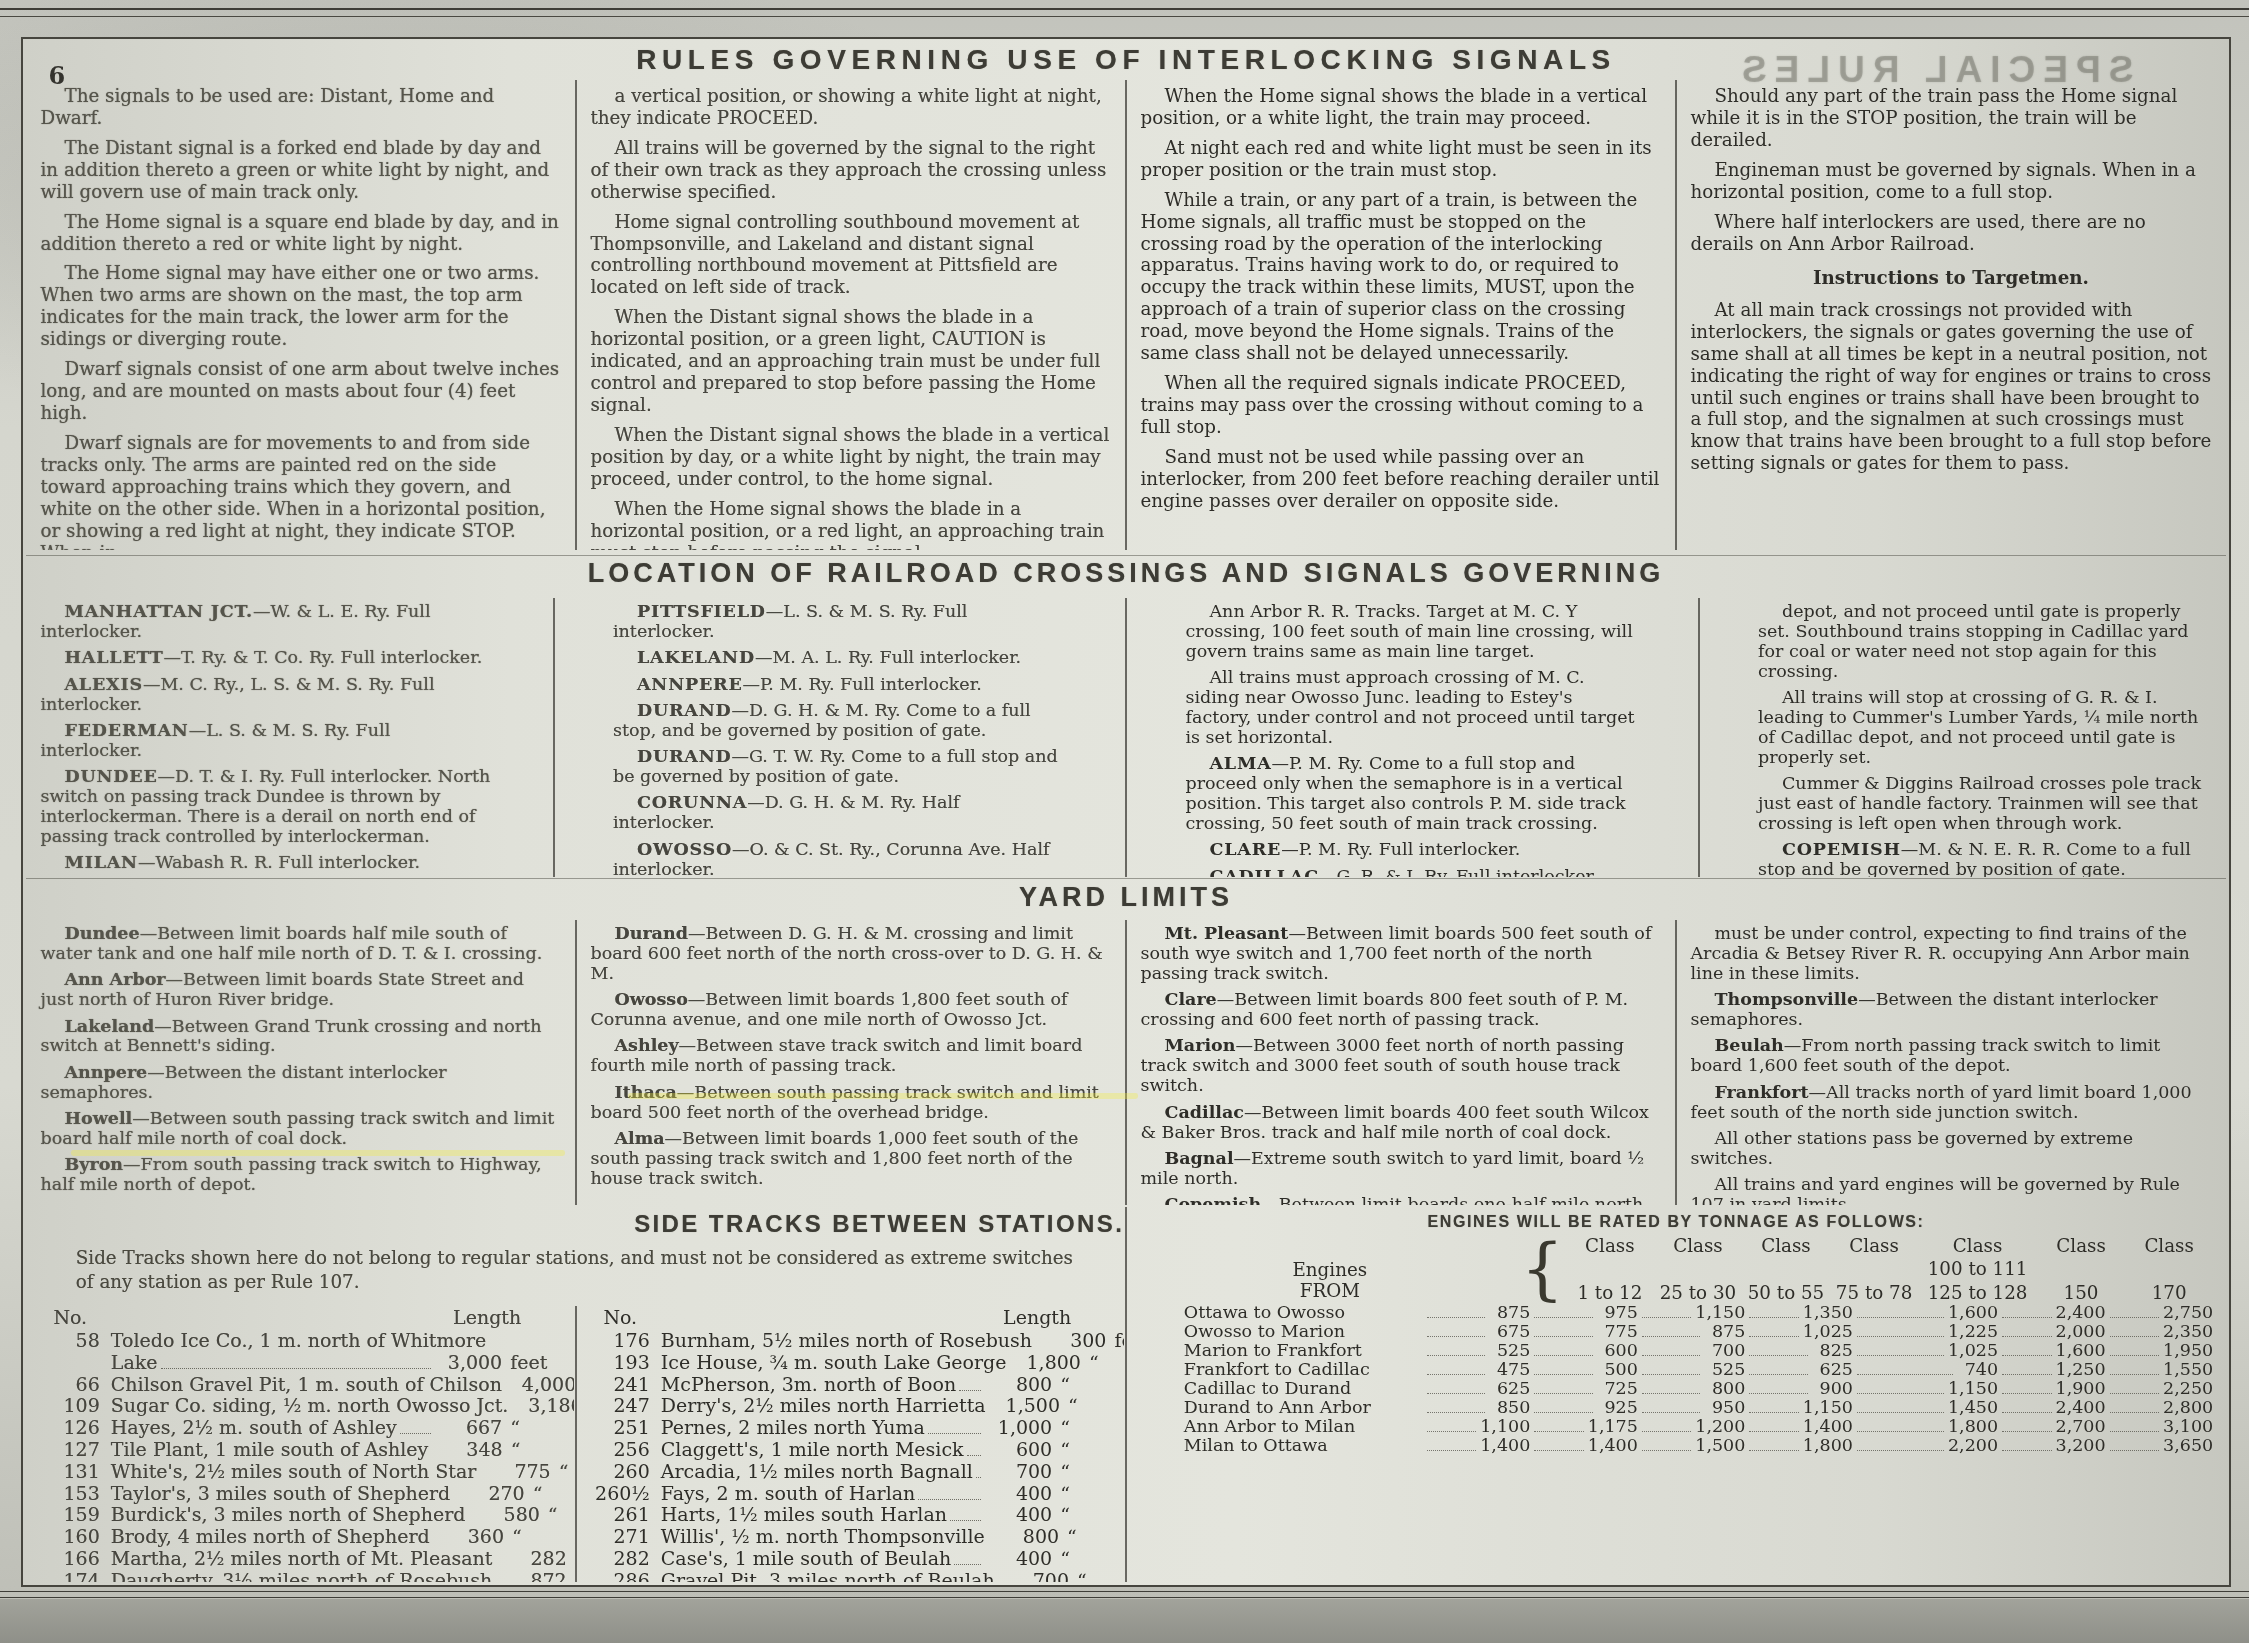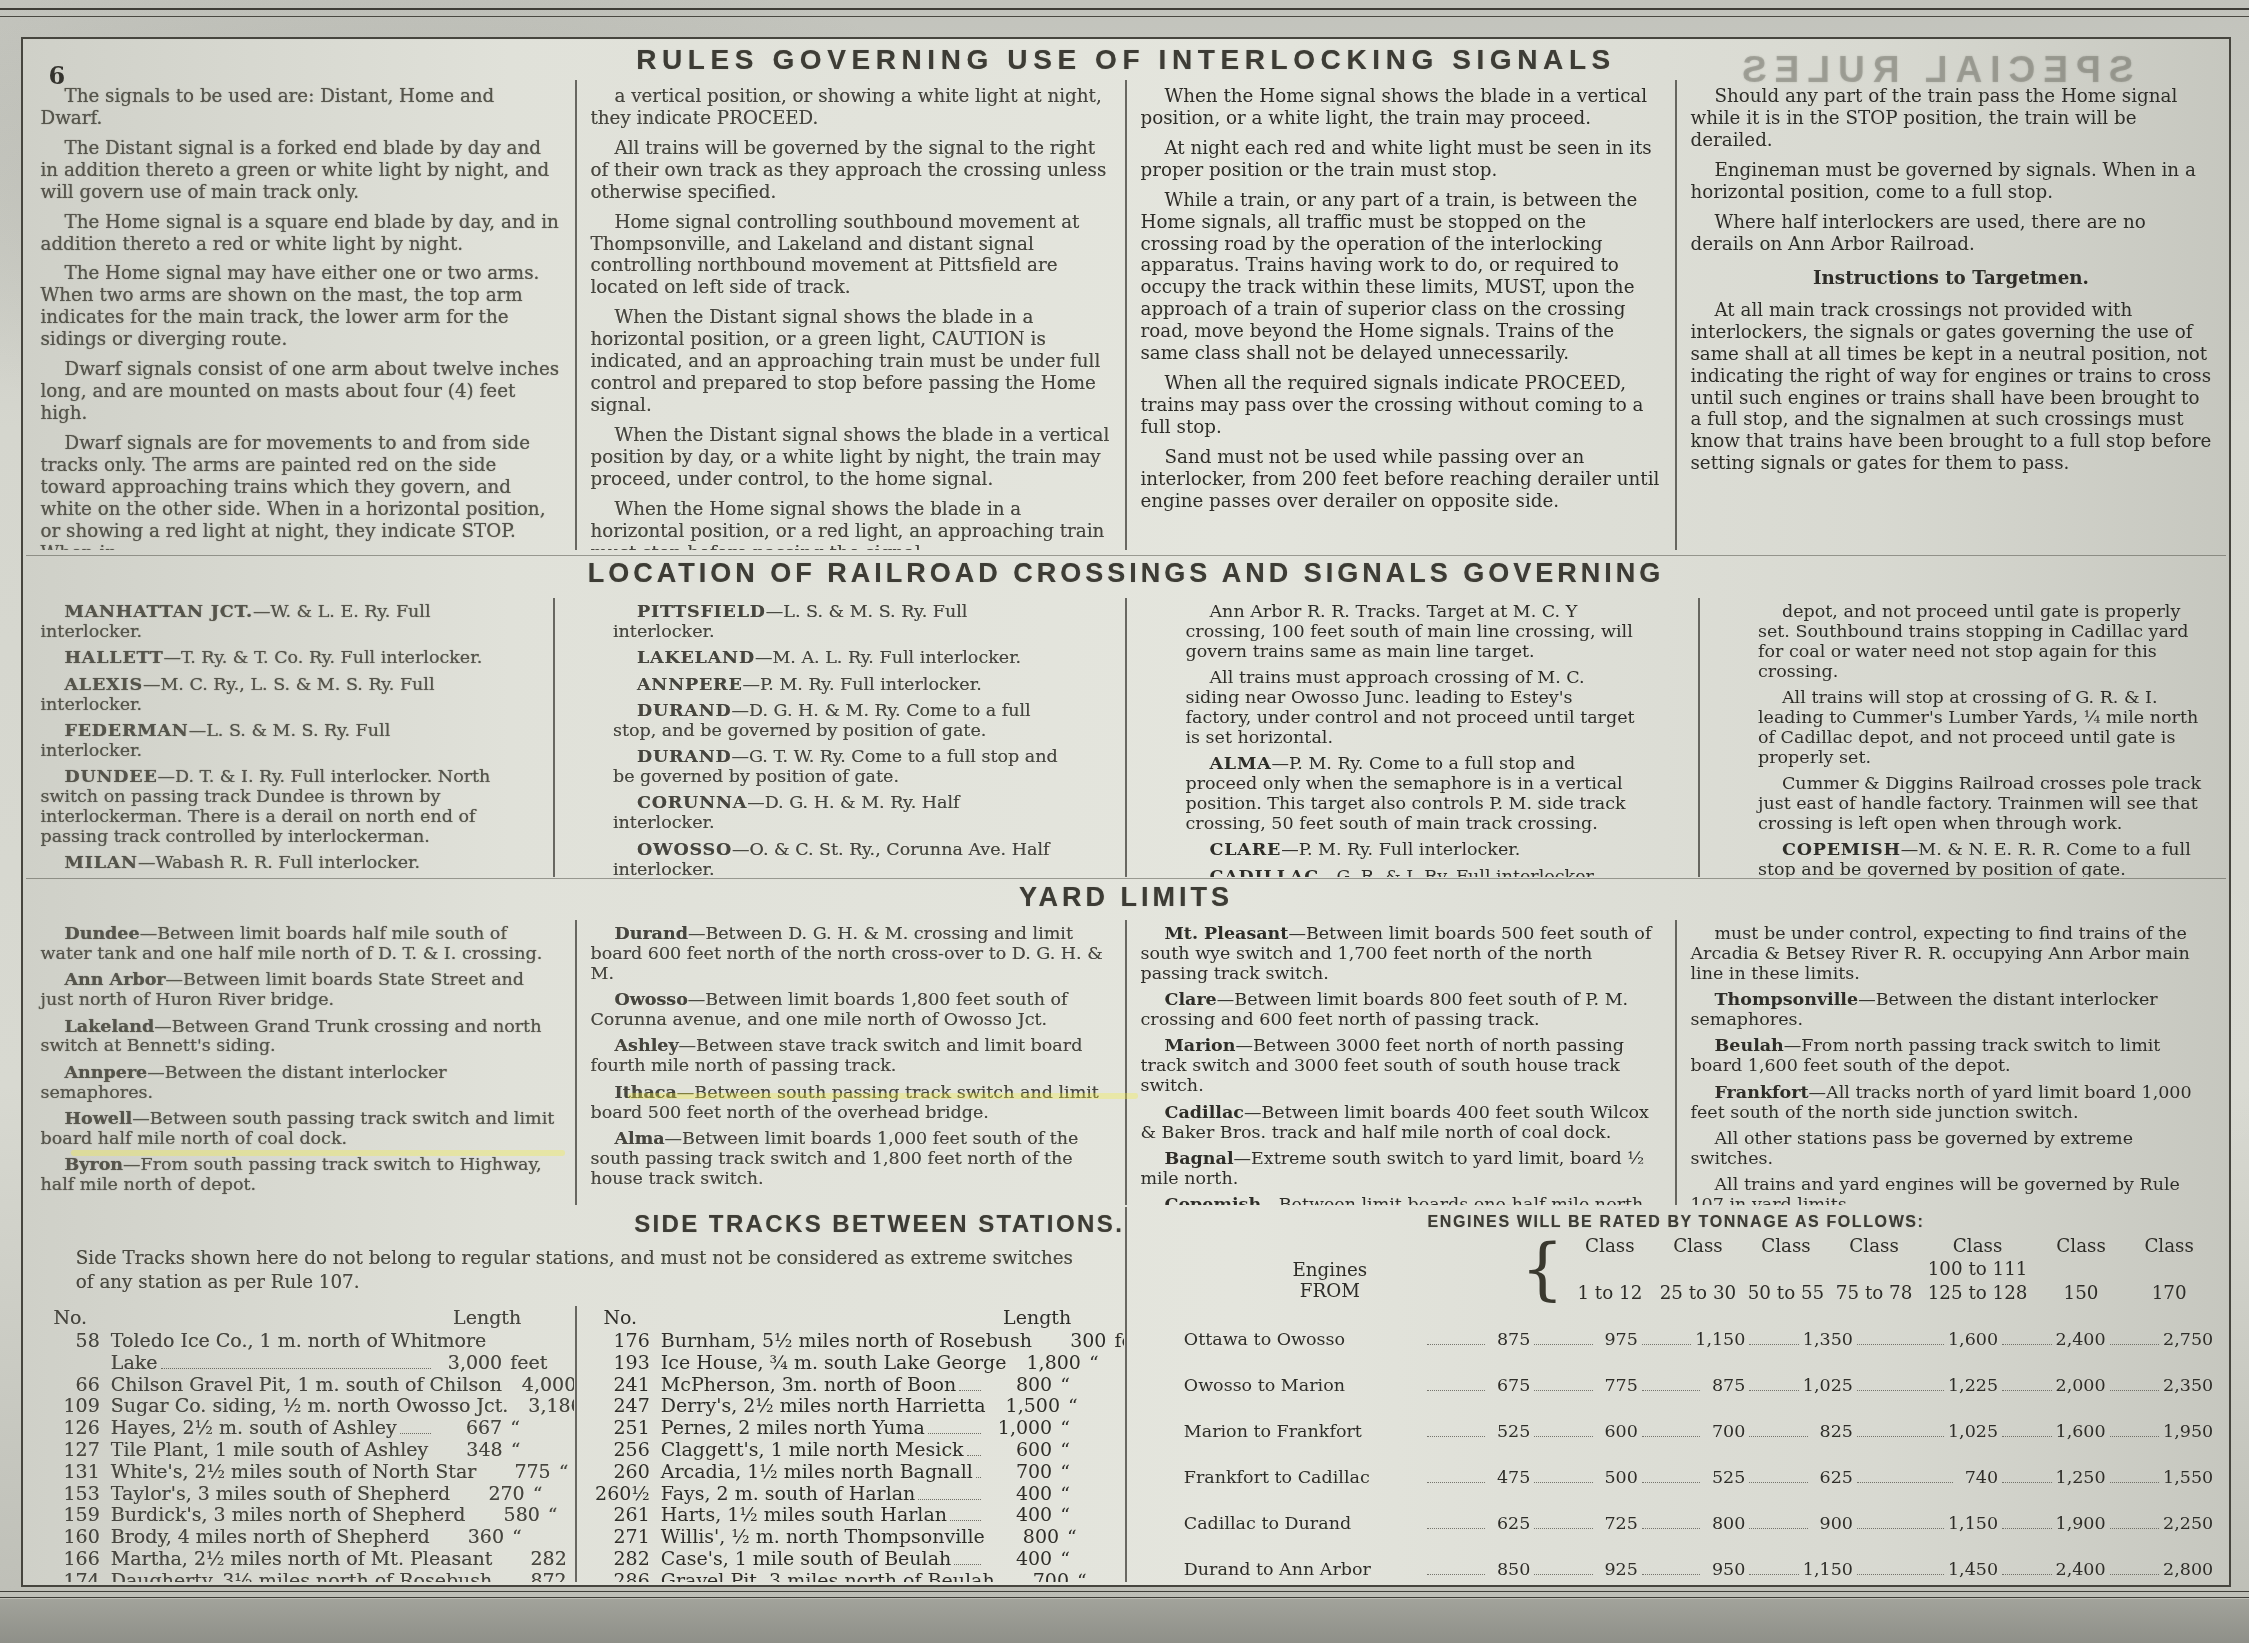--- a/index.html
+++ b/index.html
@@ -58,21 +58,21 @@
   .st-unit{flex:0 0 48px;padding-left:8px;}
   .t-hdr{text-align:center;font-size:16px;letter-spacing:1.6px;margin-top:6.4px;}
   .tonnage{margin-top:3.2px;padding:0 11px;}
   .thead{display:flex;height:68px;font-size:18.3px;}
   .th-from{flex:0 0 382px;display:flex;flex-direction:column;justify-content:flex-end;align-items:center;padding-bottom:1.6px;}
   .brace{flex:0 0 45px;font-size:68px;line-height:68px;font-weight:400;color:#3a392f;}
   .th-cells{flex:1 1 0;display:flex;}
   .hc{flex:1 1 0;display:flex;flex-direction:column;justify-content:space-between;text-align:center;}
   .hc span{display:block;min-height:21px;}
   .th-cells .hc:nth-child(5){flex:1.35;}
-  .trow{display:flex;align-items:center;font-size:17.5px;line-height:19px;white-space:nowrap;margin-top:27px;}
+  .trow{display:flex;align-items:center;font-size:17.5px;line-height:19px;white-space:nowrap;}
   .tfrom{flex:0 0 239px;padding-left:45px;}
   .tc{flex:1 1 0;display:flex;align-items:baseline;}
   .trow .tc:nth-child(6){flex:1.35;}
   .tl{flex:1 1 4.8px;border-bottom:1.6px dotted rgba(72,71,62,.7);margin:0 4px 4px;}
   .tv{min-width:41px;text-align:right;}
   .notes{margin-top:12.7px;padding:0 27px;font-size:18.3px;line-height:1.28;color:#33322c;}
   .note{margin:0 0 11px;text-indent:32px;}
   .streak{position:absolute;height:5.6px;background:rgba(244,238,60,.33);border-radius:2.4px;}
 </style>
 </head>

